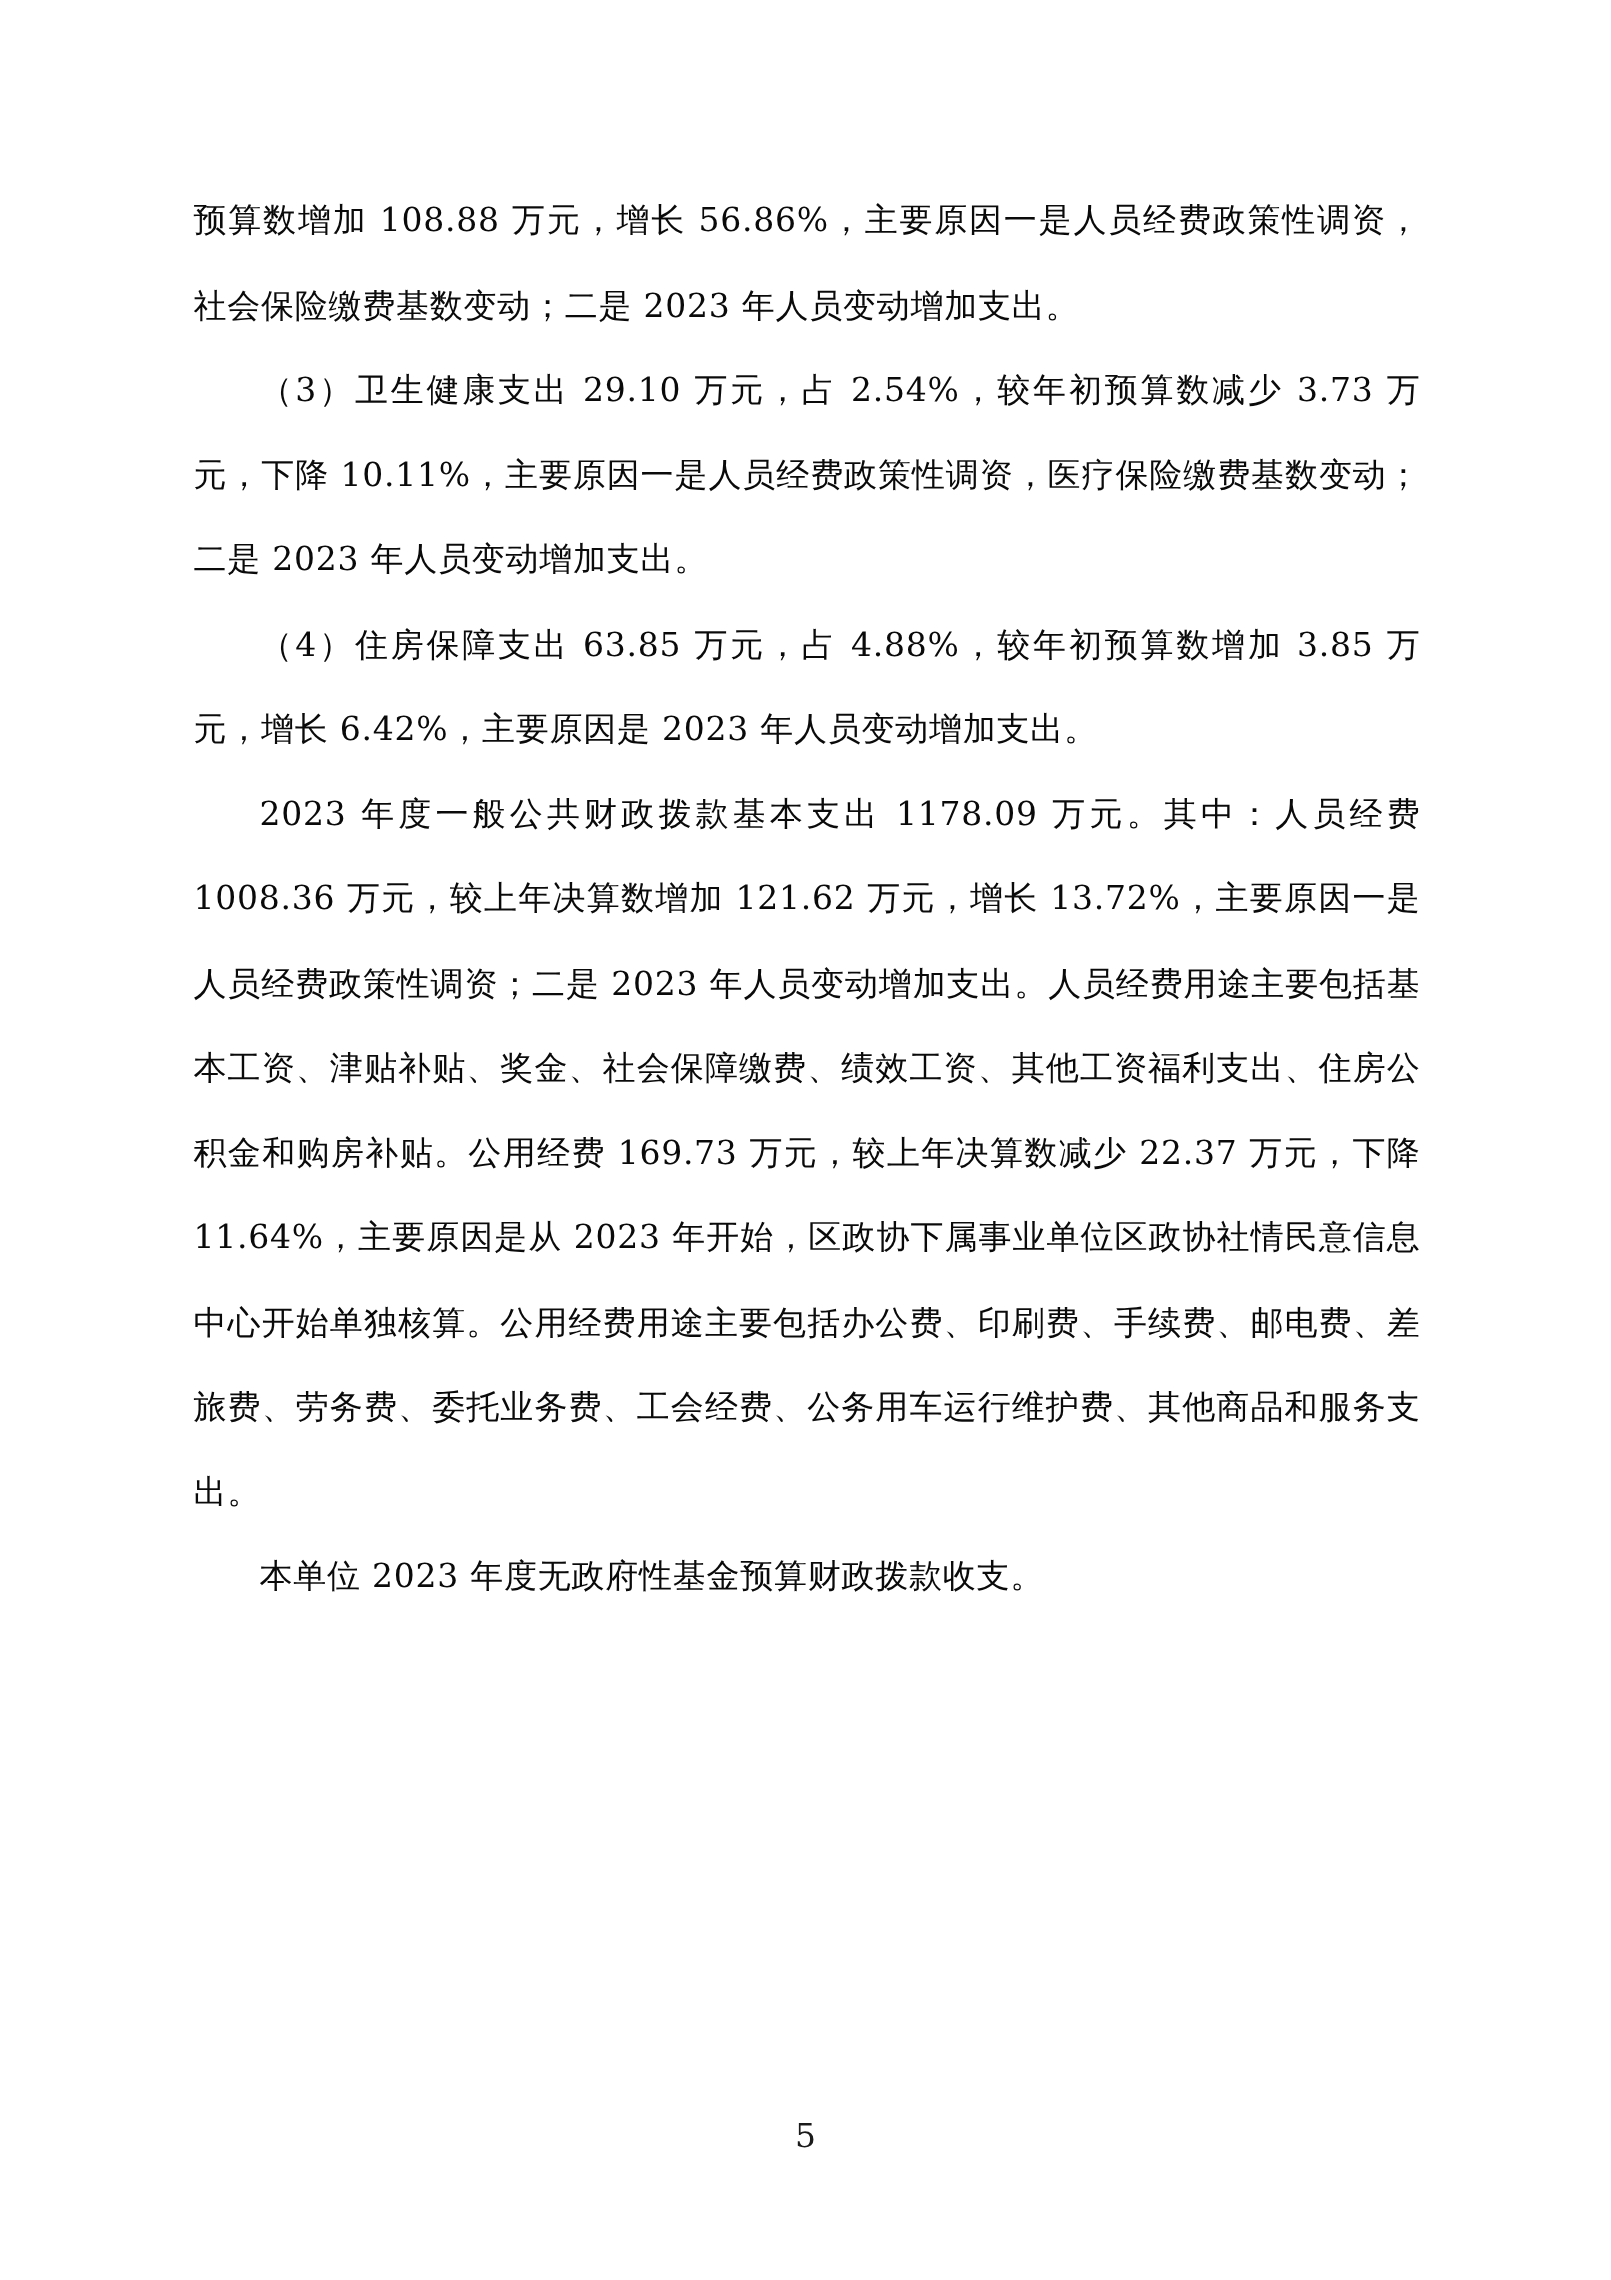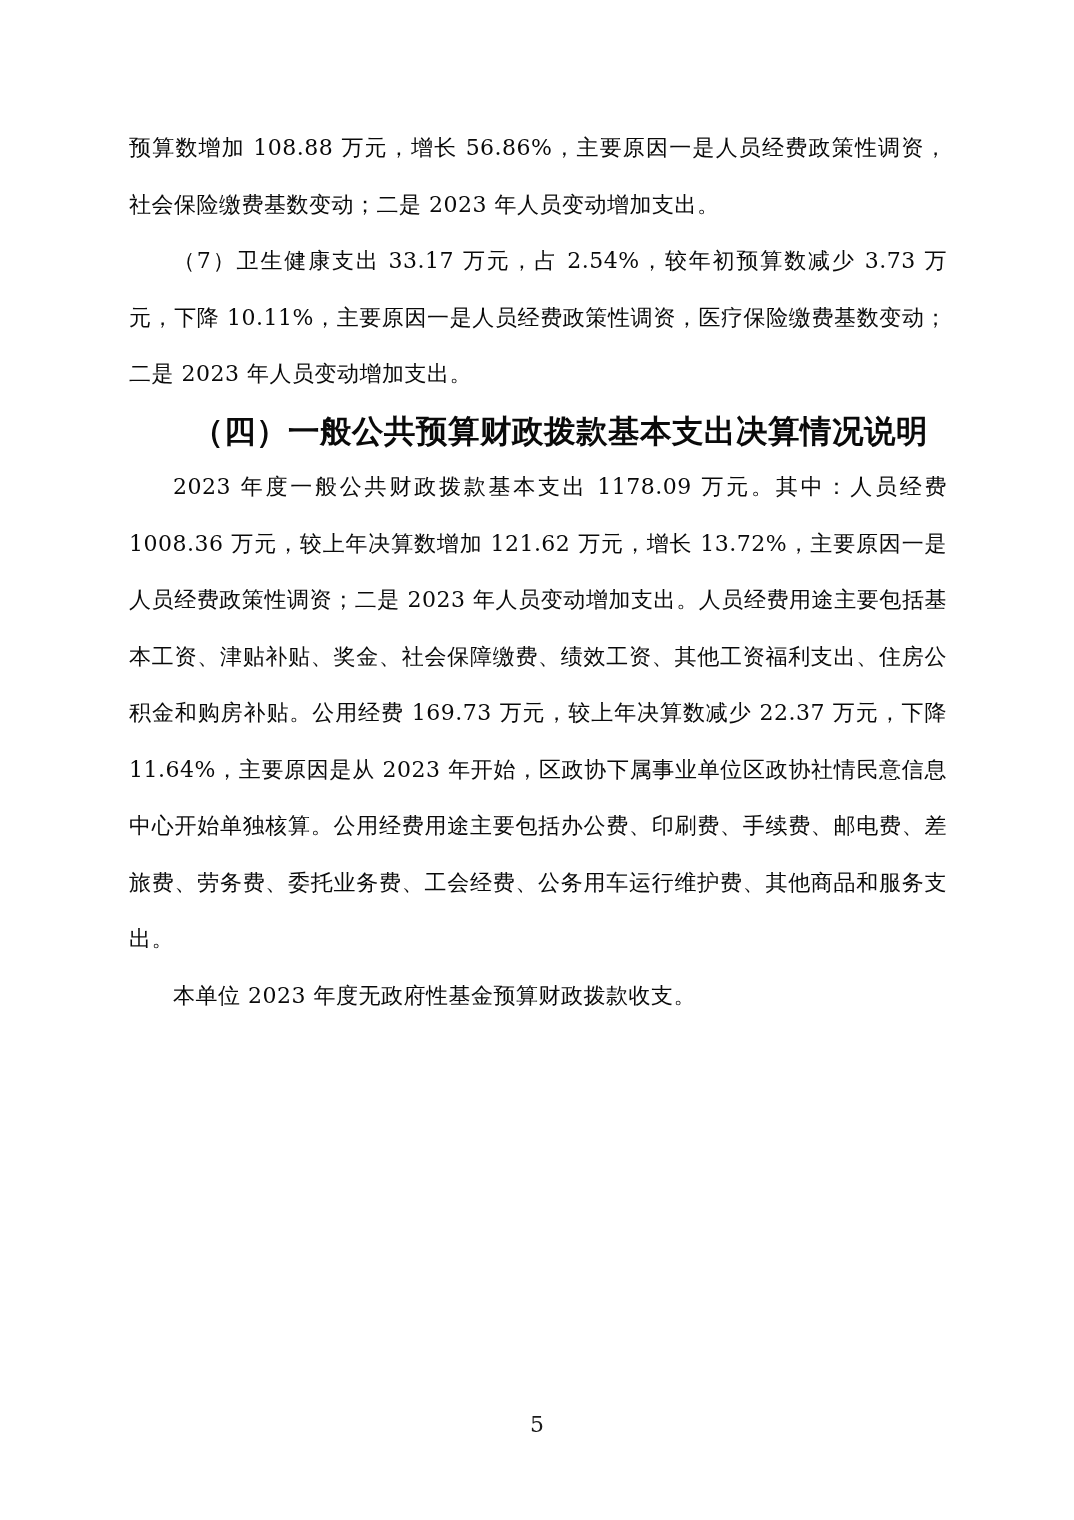--- a/index.html
+++ b/index.html
@@ -54,19 +54,19 @@
     line-height: 30px;
     color: #1a1a1a;
   }
 </style>
 </head>
 <body>
 
 <div class="page">
   <div class="body-text">
     <p class="para continuation">预算数增加 108.88 万元，增长 56.86%，主要原因一是人员经费政策性调资，社会保险缴费基数变动；二是 2023 年人员变动增加支出。</p>
-    <p class="para">（7）卫生健康支出 33.17 万元，占 2.54%，较年初预算数减少 3.73 万元，下降 10.11%，主要原因一是人员经费政策性调资，医疗保险缴费基数变动；二是 2023 年人员变动增加支出。</p>
-    <p class="heading">（四）一般公共预算财政拨款基本支出决算情况说明</p>
+    <p class="para">（3）卫生健康支出 29.10 万元，占 2.54%，较年初预算数减少 3.73 万元，下降 10.11%，主要原因一是人员经费政策性调资，医疗保险缴费基数变动；二是 2023 年人员变动增加支出。</p>
+    <p class="para">（4）住房保障支出 63.85 万元，占 4.88%，较年初预算数增加 3.85 万元，增长 6.42%，主要原因是 2023 年人员变动增加支出。</p>
     <p class="para">2023 年度一般公共财政拨款基本支出 1178.09 万元。其中：人员经费 1008.36 万元，较上年决算数增加 121.62 万元，增长 13.72%，主要原因一是人员经费政策性调资；二是 2023 年人员变动增加支出。人员经费用途主要包括基本工资、津贴补贴、奖金、社会保障缴费、绩效工资、其他工资福利支出、住房公积金和购房补贴。公用经费 169.73 万元，较上年决算数减少 22.37 万元，下降 11.64%，主要原因是从 2023 年开始，区政协下属事业单位区政协社情民意信息中心开始单独核算。公用经费用途主要包括办公费、印刷费、手续费、邮电费、差旅费、劳务费、委托业务费、工会经费、公务用车运行维护费、其他商品和服务支出。</p>
     <p class="para">本单位 2023 年度无政府性基金预算财政拨款收支。</p>
   </div>
   <div class="page-number">5</div>
 </div>
 
 </body></html>

